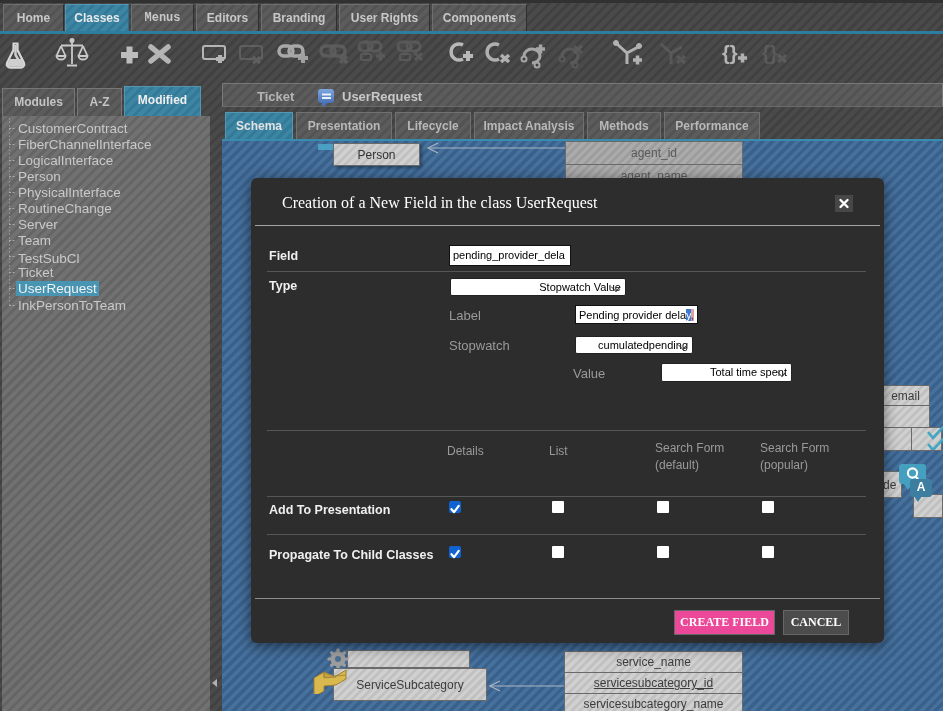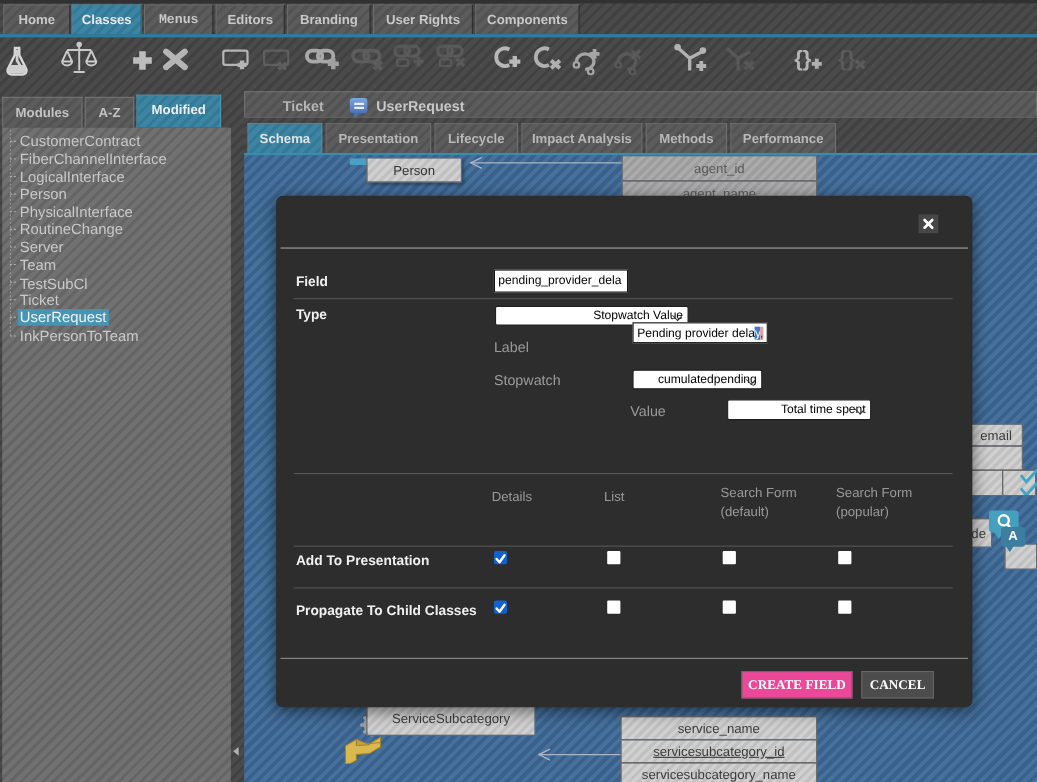--- a/index.html
+++ b/index.html
@@ -243,47 +243,48 @@
       <rect x="1.5" y="10.4" width="5" height="3.2" rx="1"></rect>
       <rect x="17.5" y="10.4" width="5" height="3.2" rx="1"></rect>
       <rect x="10.4" y="1.5" width="3.2" height="5" rx="1" transform="rotate(45 12 12)"></rect>
       <rect x="10.4" y="17.5" width="3.2" height="5" rx="1" transform="rotate(45 12 12)"></rect>
       <rect x="1.5" y="10.4" width="5" height="3.2" rx="1" transform="rotate(45 12 12)"></rect>
       <rect x="17.5" y="10.4" width="5" height="3.2" rx="1" transform="rotate(45 12 12)"></rect>
     </g>
   </g>
   <circle cx="12" cy="12" r="3" fill="#4a6f94"></circle>
 </svg>
-<div class="box str-blight" style="left:333px;top:636px;width:154px;height:33px;line-height:32px;color:#3c3c3c;">ServiceSubcategory</div>
+<div class="box str-blight" style="left:333px;top:668px;width:154px;height:33px;line-height:32px;color:#3c3c3c;">ServiceSubcategory</div>
 <svg class="abs" style="left:308px;top:666px;" width="44" height="28">
   <path d="M6 12 l10 -6 l0 5 l12 -1 l10 -6 l0 9 l-10 6 l-12 1 l0 5 l-10 6 z" fill="#d9b94d" stroke="#9c7f35" stroke-width="1"></path>
   <path d="M16 6 l12 5 l-12 1 z M28 10 l10 -1" fill="#c2a03c" stroke="#9c7f35" stroke-width="0.8"></path>
 </svg>
 <svg class="abs" style="left:487px;top:679px;" width="80" height="14">
   <path d="M3 7 H80" stroke="#aab6c4" stroke-width="1.2"></path>
   <path d="M13 2 L3 7 L13 12" stroke="#aab6c4" stroke-width="1.2" fill="none"></path>
 </svg>
 <div class="box str-blight" style="left:564px;top:651px;width:179px;height:22px;line-height:21px;color:#3c3c3c;">service_name</div>
 <div class="box str-blight" style="left:564px;top:672px;width:179px;height:22px;line-height:21px;color:#3c3c3c;text-decoration:underline;">servicesubcategory_id</div>
 <div class="box str-blight" style="left:564px;top:693px;width:179px;height:22px;line-height:21px;color:#3c3c3c;">servicesubcategory_name</div>
 
 <div class="abs" id="modal" style="left:251px;top:178px;width:633px;height:465px;background:#2d2d2d;border-radius:6px;box-shadow:0 3px 14px rgba(0,0,0,0.5);">
+  <div class="abs" style="left:31px;top:16px;color:#fff;font-size:16px;font-family:'Liberation Serif',serif;">Creation of a New Field in the class UserRequest</div>
   <div class="abs" style="left:584px;top:17px;width:18px;height:17px;background:#474747;"><svg width="18" height="17">
         <path d="M5.5 5 L12.5 12 M12.5 5 L5.5 12" stroke="#fff" stroke-width="2.4" stroke-linecap="round"></path>
       </svg></div>
   <div class="sep" style="left:4px;top:47px;width:625px;background:#a5a5a5;"></div>
 
   <div class="mlabel" style="left:18px;top:71px;">Field</div>
   <div class="minput" style="left:198px;top:67px;width:122px;height:21px;">pending_provider_dela</div>
   <div class="sep" style="left:16px;top:93px;width:599px;background:#565656;"></div>
 
   <div class="mlabel" style="left:18px;top:101px;">Type</div>
   <div class="msel" style="left:199px;top:100px;width:176px;height:18px;">Stopwatch Value</div>
   <div class="glabel" style="left:198px;top:130px;">Label</div>
-  <div class="minput" style="left:324px;top:115px;width:123px;height:19px;text-align:right;">Pending provider dela<span style="background:#3a7bd5;color:#fff;">y</span><span style="background:#dfa0a6;color:#333;">,</span></div>
+  <div class="minput" style="left:324px;top:127px;width:123px;height:19px;">Pending provider dela<span style="background:#3a7bd5;color:#fff;">y</span><span style="background:#dfa0a6;color:#333;">,</span></div>
   <div class="glabel" style="left:198px;top:160px;">Stopwatch</div>
   <div class="msel" style="left:324px;top:158px;width:118px;height:18px;">cumulatedpending</div>
   <div class="glabel" style="left:322px;top:188px;">Value</div>
   <div class="msel" style="left:410px;top:185px;width:131px;height:19px;">Total time spent</div>
 
   <div class="sep" style="left:16px;top:252px;width:599px;background:#565656;"></div>
   <div class="glabel" style="left:196px;top:266px;font-size:12px;">Details</div>
   <div class="glabel" style="left:298px;top:266px;font-size:12px;">List</div>
   <div class="glabel" style="left:404px;top:262px;font-size:12px;line-height:17px;">Search Form<br>(default)</div>
   <div class="glabel" style="left:509px;top:262px;font-size:12px;line-height:17px;">Search Form<br>(popular)</div>

